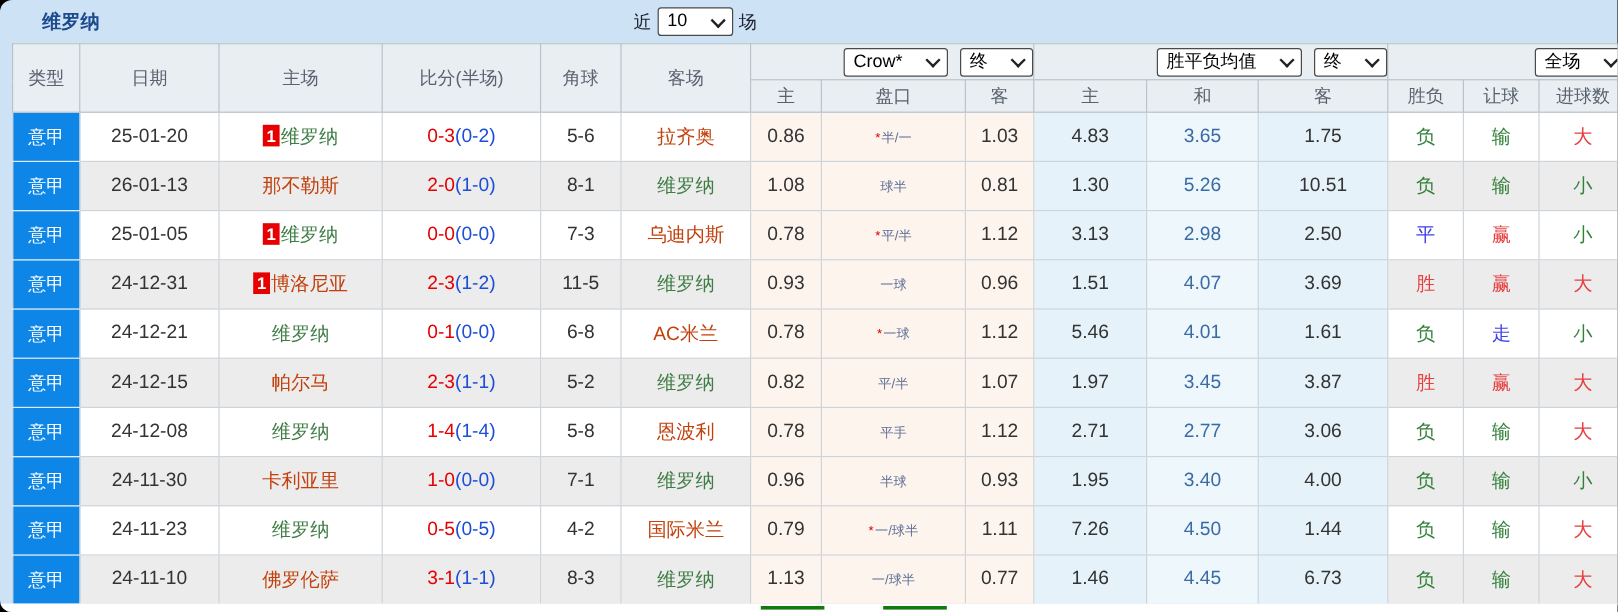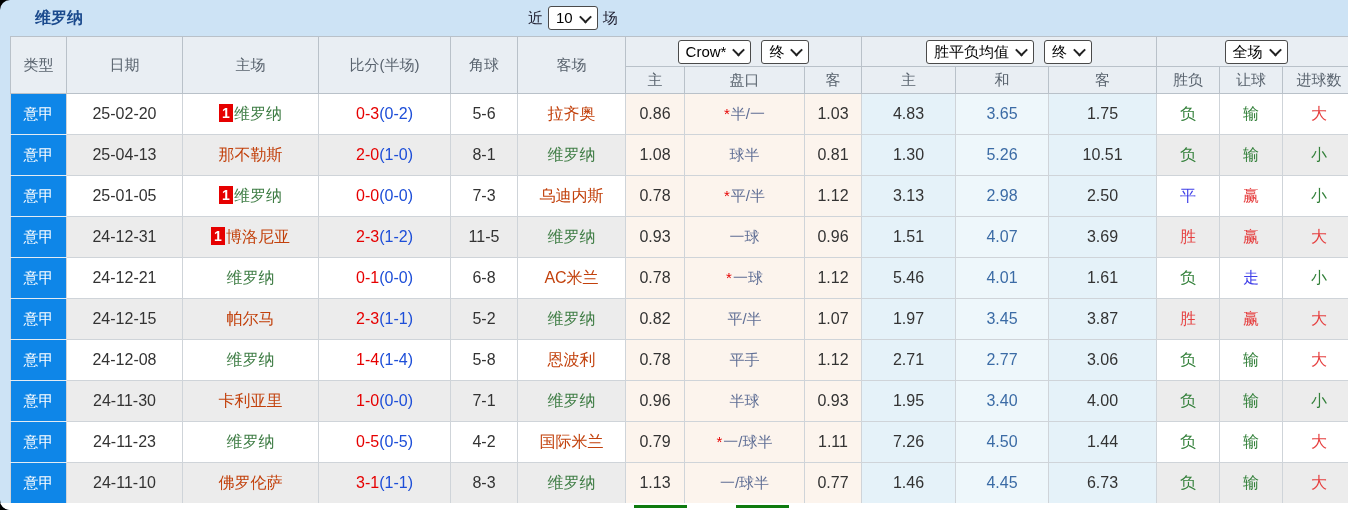--- a/index.html
+++ b/index.html
@@ -6,47 +6,47 @@
   .page{
     position:relative;width:1348px;height:510px;overflow:hidden;
     background:var(--page_bg,#cde3f5);border-radius:10px 0 0 10px;
     font-family:"Liberation Sans","DejaVu Sans",sans-serif;
     text-decoration:underline;
   }
   
   .topbar{position:absolute;top:0;left:0;width:100%;height:36px;}
   .title{position:absolute;left:35px;top:8px;font-size:16px;font-weight:bold;color:var(--title_blue,#1b4a8d);}
   .controls{position:absolute;left:528px;top:4px;height:28px;display:flex;align-items:center;gap:5px;font-size:15px;color:#223;}
-  .sel{display:inline-flex;align-items:center;background:#fff;border:1px solid #4a4a4a;border-radius:3px;padding:2px 7px;color:#000;cursor:pointer;gap:8px;font-size:15px;line-height:18px;}
+  .sel{display:inline-flex;align-items:center;background:#fff;border:1px solid #4a4a4a;border-radius:3px;padding:2px 7px;color:#000;cursor:pointer;gap:21px;font-size:15px;line-height:18px;}
   .chev{width:7px;height:7px;border-right:2px solid #222;border-bottom:2px solid #222;transform:rotate(45deg) translate(-1px,-1px);flex:none;}
   .cb{width:18px;height:18px;border:1px solid #8d8d8d;border-radius:4px;background:#fff;display:inline-flex;align-items:center;justify-content:center;cursor:pointer;flex:none;}
   .cb.checked{background:var(--accent_blue,#0e86e8);border-color:var(--accent_blue,#0e86e8);color:#fff;font-size:13px;font-weight:bold;}
   .cb-label{margin-right:2px;}
   
   table{position:absolute;top:36px;left:10px;border-collapse:collapse;table-layout:fixed;width:1345px;background:#fff;}
   th{background:var(--header_bg,#e9eef3);color:#59636e;font-weight:normal;font-size:15px;border:1px solid #b9c1c9;padding:0;}
   tr.hdr-a th{height:29px;}
   tr.hdr-b th{height:26px;}
   td{border:1px solid #cfd4d9;text-align:center;height:40px;padding:0;font-size:16px;color:#333;background:#fff;}
   tr.even td{background:#ececec;}
   td.league{background:var(--accent_blue,#0e86e8) !important;color:#fff;font-size:15px;border-bottom-color:#e2ebf3;}
   td.cream{background:var(--cream,#fcf4ed) !important;margin-left:36px;}
   td.avg{background:var(--avg_blue,#e5f2f9) !important;}
   td.avg.mid{background:#eef7fb !important;color:var(--draw_blue,#3b6ba5);}
-  td.line{color:var(--line_blue,#5f6e95);font-size:15px;}
+  td.line{color:var(--line_blue,#5f6e95);font-size:11px;}
   .star{color:#e60000;margin-right:1px;}
   .ft{color:var(--score_red,#e60000);}
   .ht{color:#1d4ed8;}
   .badge{display:inline-block;background:#e60000;color:#fff;font-size:14px;font-weight:bold;line-height:18px;padding:0 3px;margin-right:1px;vertical-align:1px;}
   .team-green{color:var(--team_green,#3f7d45);}
   .team-dark{color:#c2410c;}
   .c-red{color:#e64040;}
   .c-green{color:#33803a;}
   .c-blue{color:#4040e8;}
-  .grp{display:flex;align-items:center;justify-content:center;gap:10px;}
+  .grp{display:flex;align-items:center;justify-content:flex-end;gap:10px;}
   
   .bottom-strip{position:absolute;left:0;top:503px;width:100%;height:7px;background:#fff;}
   .greenbar{position:absolute;top:2px;height:3px;width:53px;background:#0f7b0f;}
   .greenbar.b1{left:634px;}
   .greenbar.b2{left:736px;}
 </style>
 </head>
 <body>
 
 <div class="page" style="--accent_blue: #0e86e8; --title_blue: #1b4a8d; --team_green: #3f7d45; --score_red: #e60000; --line_blue: #5f6e95; --draw_blue: #3b6ba5; --page_bg: #cde3f5; --header_bg: #e9eef3; --cream: #fcf4ed; --avg_blue: #e5f2f9;">
@@ -130,39 +130,39 @@
         <th>和</th>
         <th>客</th>
         <th>胜负</th>
         <th>让球</th>
         <th>进球数</th>
       </tr>
     </thead>
     <tbody id="rows-body">
   <tr class="odd">
     <td class="league">意甲</td>
-    <td>25-02-20</td>
+    <td>25-01-20</td>
     <td><span class="badge">1</span><span class="team-green">维罗纳</span></td>
     <td><span class="ft">0-3</span><span class="ht">(0-2)</span></td>
     <td>5-6</td>
     <td><span class="team-dark">拉齐奥</span></td>
     <td class="cream">0.86</td>
     <td class="cream line"><span class="star">*</span><span>半/一</span></td>
     <td class="cream">1.03</td>
     <td class="avg">4.83</td>
     <td class="avg mid">3.65</td>
     <td class="avg">1.75</td>
     <td class="c-green">负</td>
     <td class="c-green">输</td>
     <td class="c-red">大</td>
   </tr>
 
   <tr class="even">
     <td class="league">意甲</td>
-    <td>25-04-13</td>
+    <td>26-01-13</td>
     <td><span class="team-dark">那不勒斯</span></td>
     <td><span class="ft">2-0</span><span class="ht">(1-0)</span></td>
     <td>8-1</td>
     <td><span class="team-green">维罗纳</span></td>
     <td class="cream">1.08</td>
     <td class="cream line"><span>球半</span></td>
     <td class="cream">0.81</td>
     <td class="avg">1.30</td>
     <td class="avg mid">5.26</td>
     <td class="avg">10.51</td>

